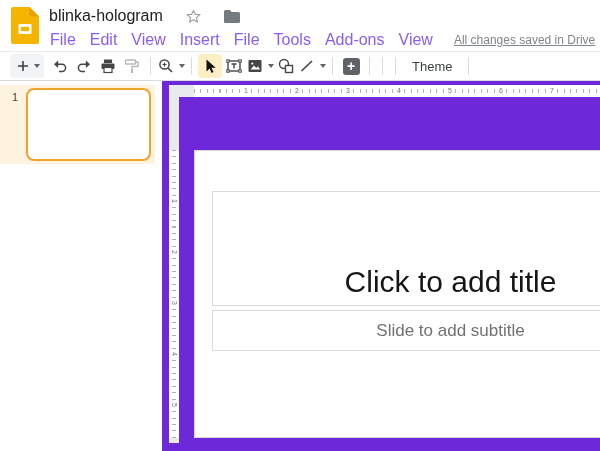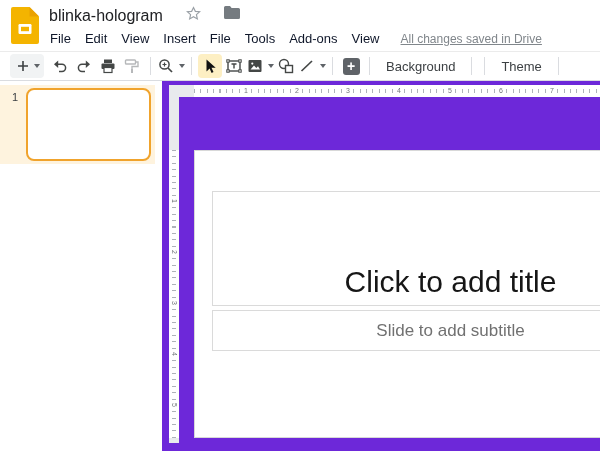--- a/index.html
+++ b/index.html
@@ -3,24 +3,24 @@
 <meta charset="utf-8">
 <style>
   * { margin:0; padding:0; box-sizing:border-box; }
   html,body { width:600px; height:451px; overflow:hidden; background:#fff;
     font-family:"Liberation Sans", sans-serif; -webkit-font-smoothing:antialiased; }
   .app { position:relative; width:600px; height:451px; background:#fff; }
 
   
   .header { position:absolute; left:0; top:0; width:100%; height:51px; background:#fff; }
   .logo { position:absolute; left:11px; top:7px; width:28px; height:37px; cursor:pointer; }
-  .titlebar { position:absolute; left:49px; top:6px; display:flex; gap:23px; }
+  .titlebar { position:absolute; left:49px; top:6px; display:flex; align-items:center; gap:23px; }
   .doc-title { font-size:16px; color:#202124; line-height:20px; }
   .menubar { position:absolute; left:43px; top:28px; display:flex; align-items:center; }
-  .menu-item { font-size:13px; color:#0f172a; padding:3px 7px; border-radius:3px; cursor:pointer; }
+  .menu-item { font-size:16px; color:#8b5cf6; padding:3px 7px; border-radius:3px; cursor:pointer; }
   .saved { font-size:12px; color:#80868b; text-decoration:underline; margin-left:14px; cursor:pointer; }
 
   
   .toolbar { position:absolute; left:0; top:51px; width:100%; height:30px; background:#fff;
     border-top:1px solid #ebebeb; border-bottom:1px solid #dadce0;
     display:flex; align-items:center; padding-left:10px; }
   .tbtn { height:24px; min-width:24px; display:flex; align-items:center; justify-content:center;
     border-radius:4px; cursor:pointer; }
   .tbtn svg { display:block; }
   .group-newslide { background:#f1f3f4; border-radius:4px; display:flex; align-items:center;
@@ -204,21 +204,20 @@
     <div class="sep"></div>
 
     <div class="tbtn">
       <span class="comment-btn">
           <span>+</span>
         </span>
     </div>
 
     <div class="sep"></div>
 
-    <div class="textbtn">Background</div>
     <div class="sep"></div>
     <div class="sep"></div>
     <div class="textbtn">Theme</div>
     <div class="sep"></div>
 
   </div>
 
   <div class="main">
 
     <div class="filmstrip">

